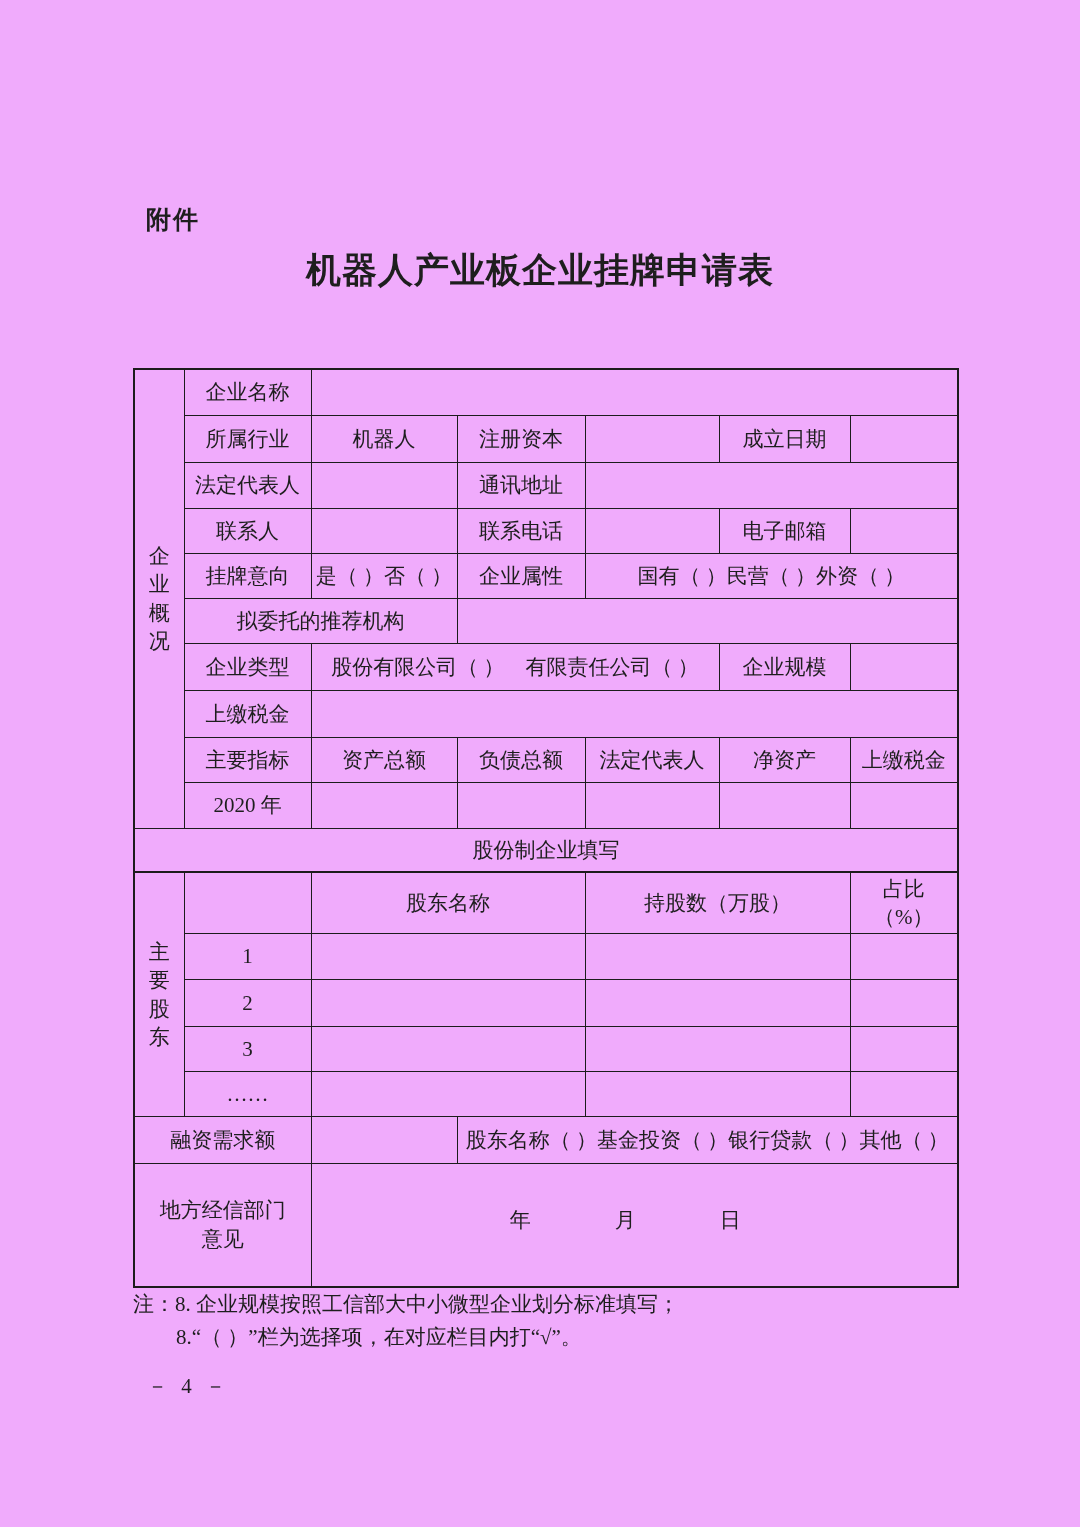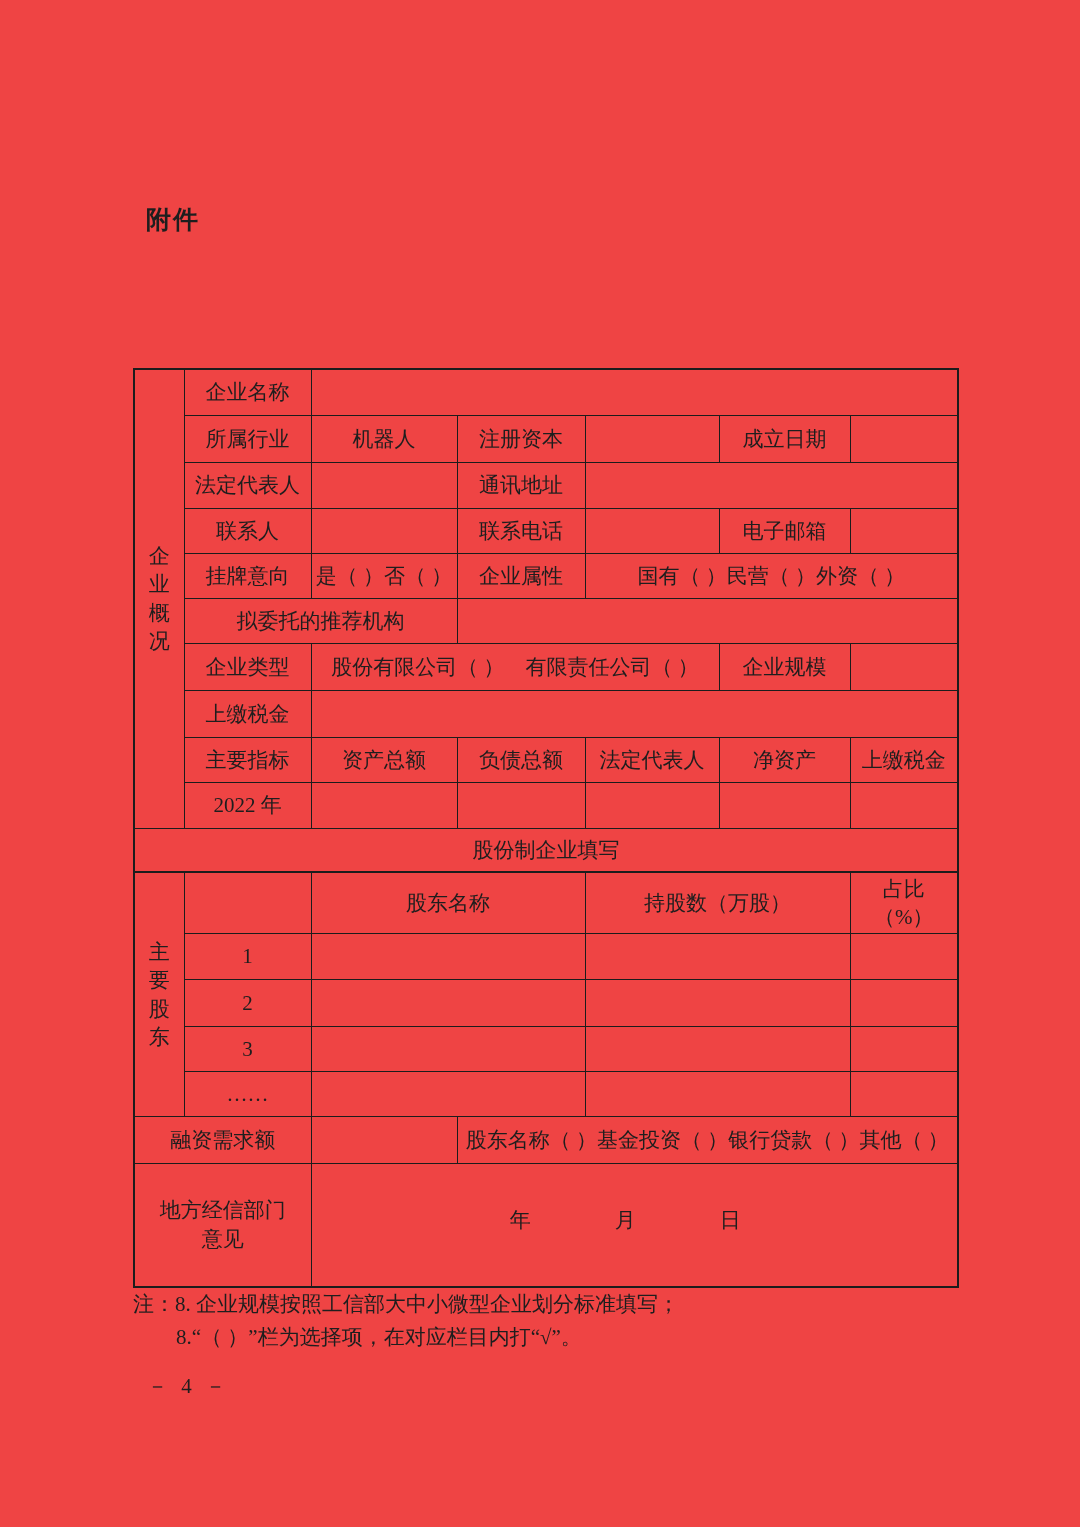--- a/index.html
+++ b/index.html
@@ -1,21 +1,21 @@
 <!DOCTYPE html>
 <html><head>
 <meta charset="utf-8">
 <style>
   * { margin:0; padding:0; box-sizing:border-box; }
   html,body { background:#e8e8e8; }
   .page {
     position:relative;
     width:1080px; height:1527px;
     margin:0 auto;
-    background:#ef4444;
+    background:#f0abfc;
     color:#1e1e1e;
     font-family:"Liberation Serif","DejaVu Serif",serif;
     overflow:hidden;
   }
   .attachment {
     position:absolute; left:146px; top:203px;
     font-family:"Liberation Sans","DejaVu Sans",sans-serif;
     font-weight:600; font-size:25px; letter-spacing:2px;
   }
   .doc-title {
@@ -55,20 +55,21 @@
     font-size:21px; letter-spacing:4px;
   }
 </style>
 </head>
 <body>
 
 <div class="page">
 
   <div class="attachment">附件</div>
 
+  <h1 class="doc-title">机器人产业板企业挂牌申请表</h1>
 
 
   <div class="form-table-wrap">
     <table class="form">
       <colgroup>
         <col style="width:50px">
           <col style="width:127px">
           <col style="width:146px">
         <col style="width:128px">
           <col style="width:134px">
@@ -126,21 +127,21 @@
         </tr>
         <tr style="height:45px">
           <td>主要指标</td>
           <td>资产总额</td>
           <td>负债总额</td>
           <td>法定代表人</td>
           <td>净资产</td>
           <td>上缴税金</td>
         </tr>
         <tr style="height:46px">
-          <td>2022 年</td>
+          <td>2020 年</td>
           <td></td>
           <td></td>
           <td></td>
           <td></td>
           <td></td>
         </tr>
         <tr style="height:44px">
           <td colspan="7" class="bt2" style="border-bottom-width:2.5px">股份制企业填写</td>
         </tr>
         <tr style="height:45px">

